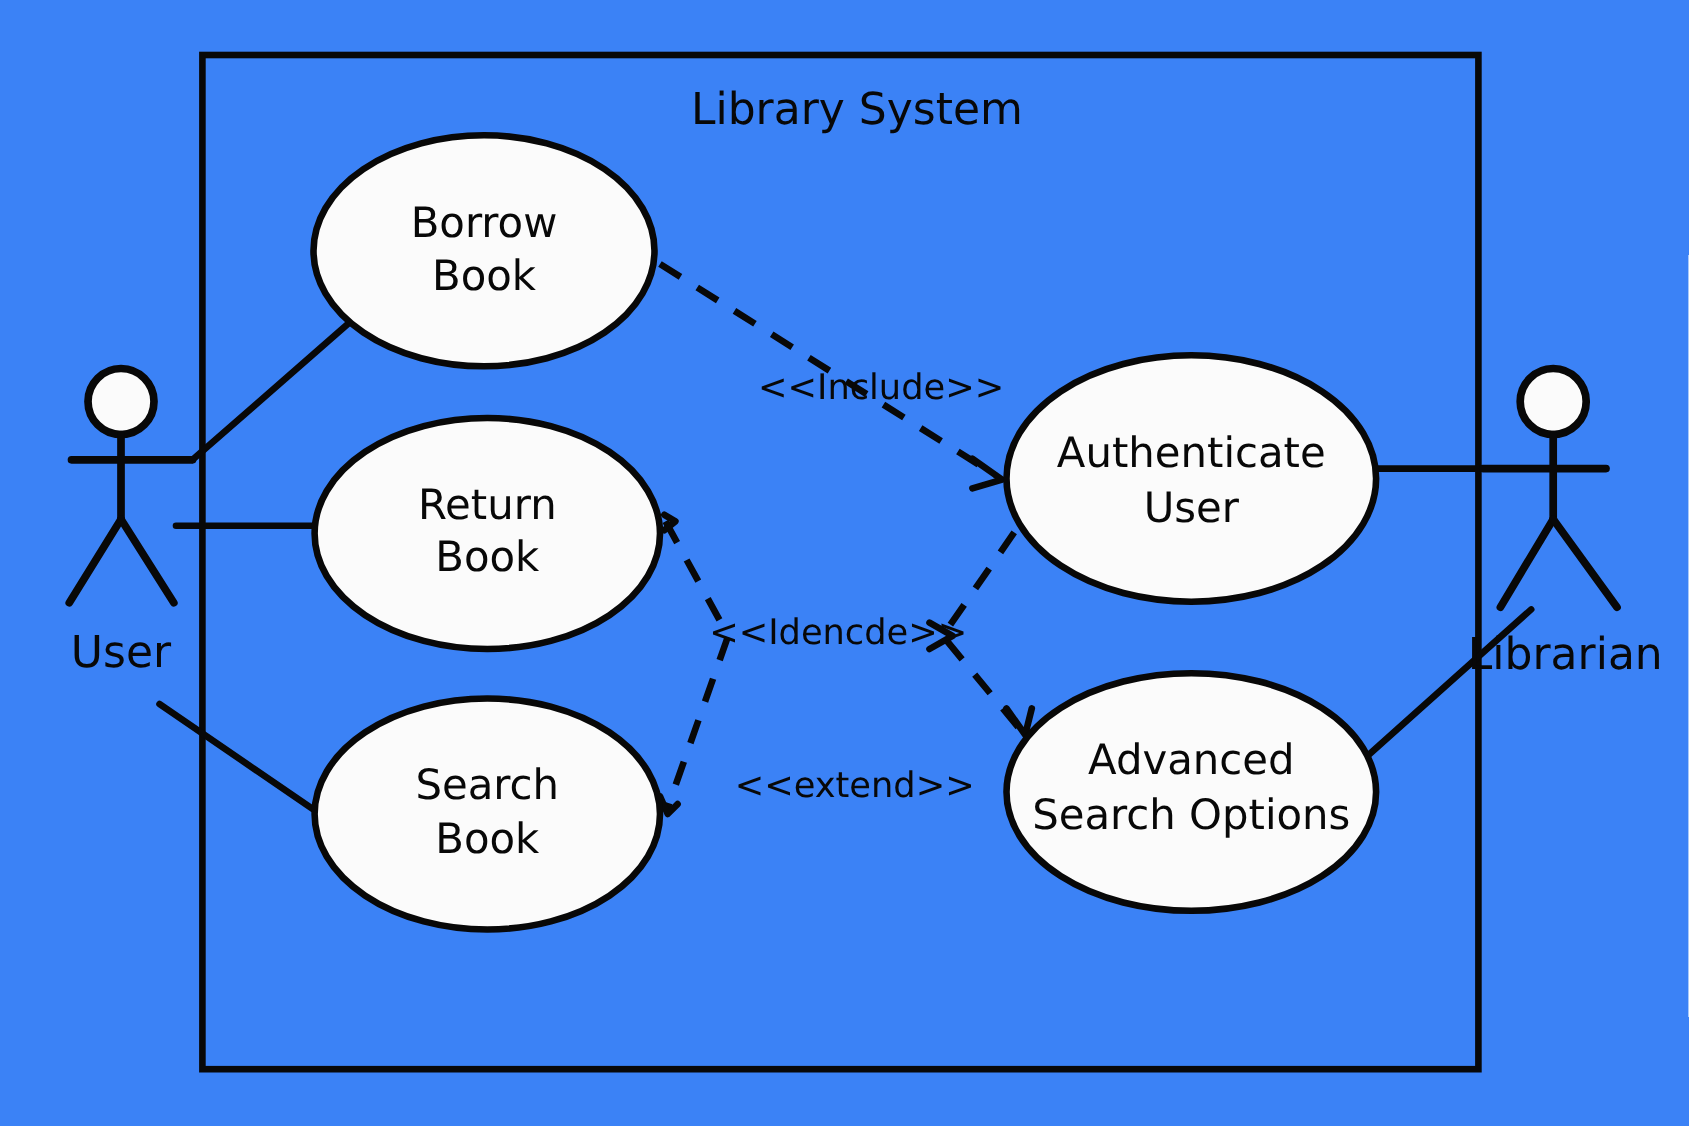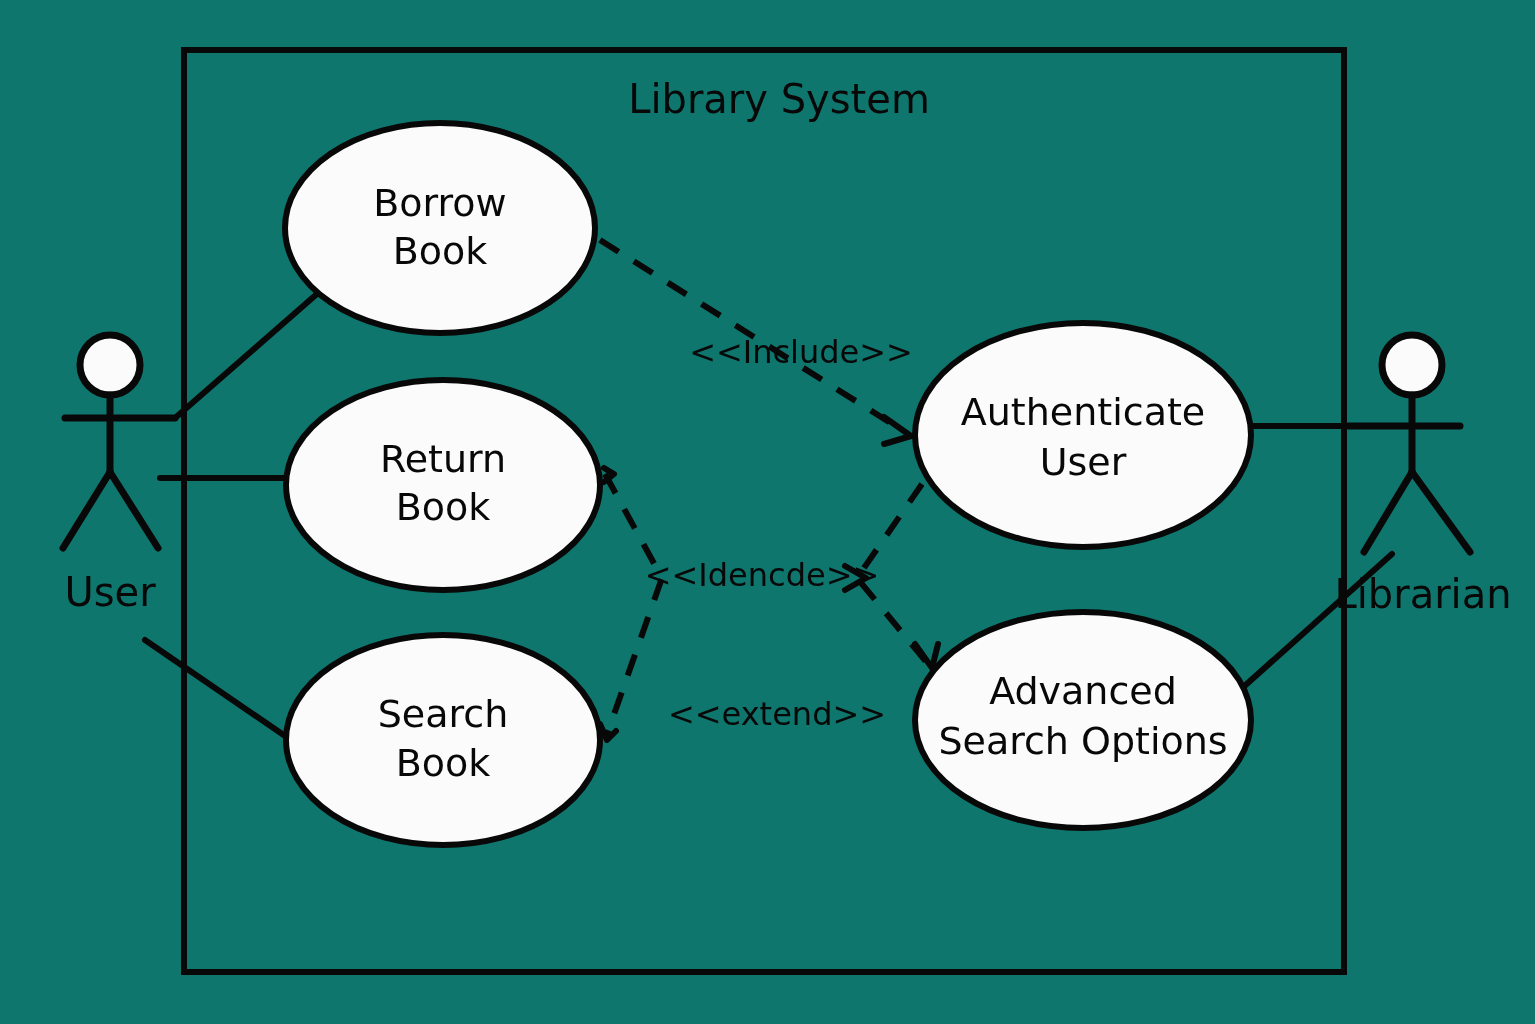--- a/index.html
+++ b/index.html
@@ -10,21 +10,21 @@
   body {
     width: 1535px;
     height: 1024px;
     font-family: "DejaVu Sans", "Liberation Sans", sans-serif;
     overflow: hidden;
   }
   #diagram-root {
     position: relative;
     width: 1535px;
     height: 1024px;
-    background: #0f766e;
+    background: #3b82f6;
   }
   svg.canvas {
     position: absolute;
     top: 0;
     left: 0;
     width: 1535px;
     height: 1024px;
   }
   .boundary {
     fill: none;

